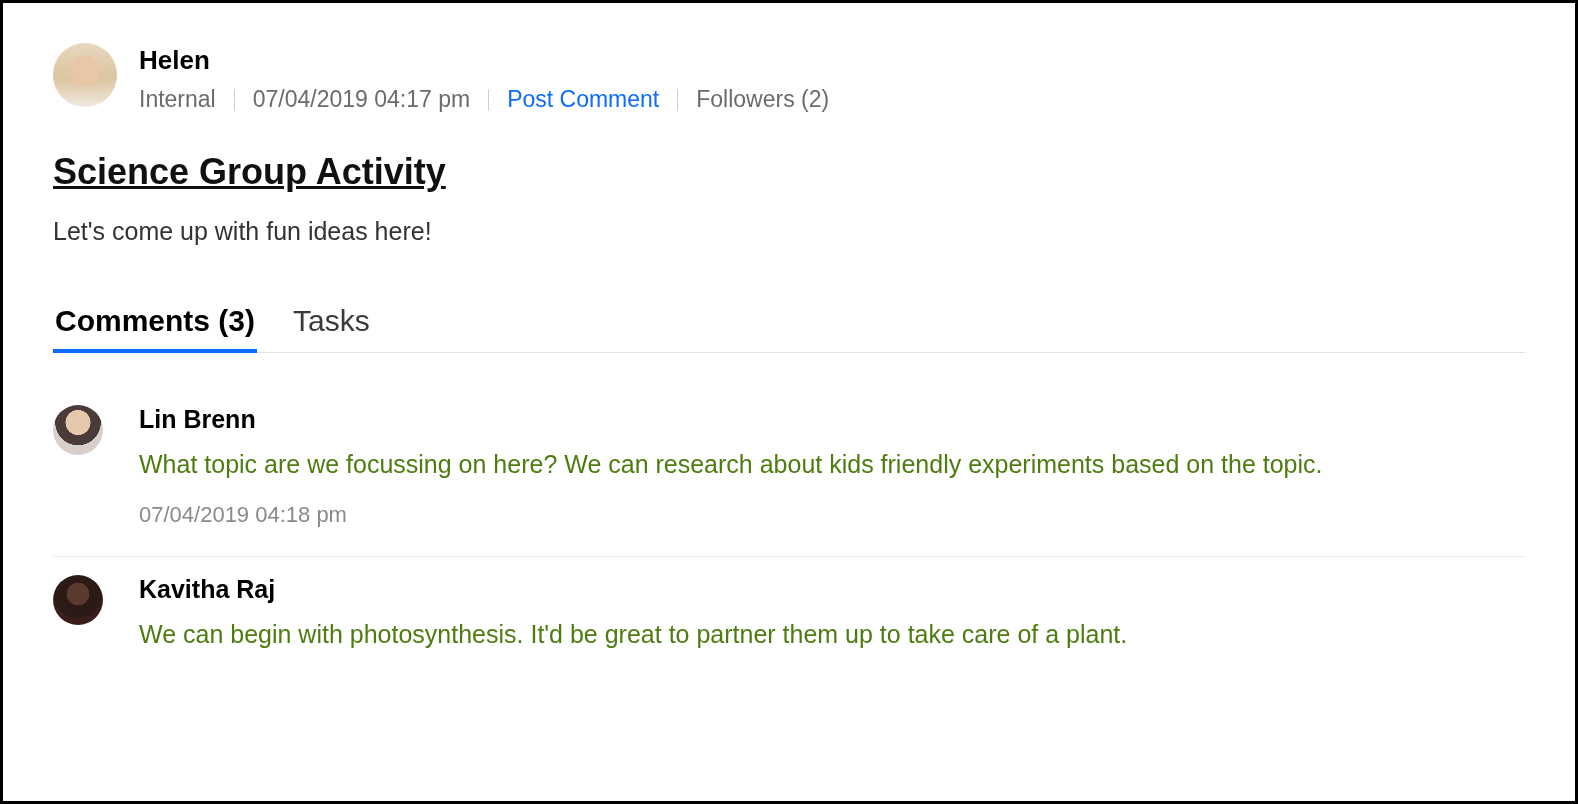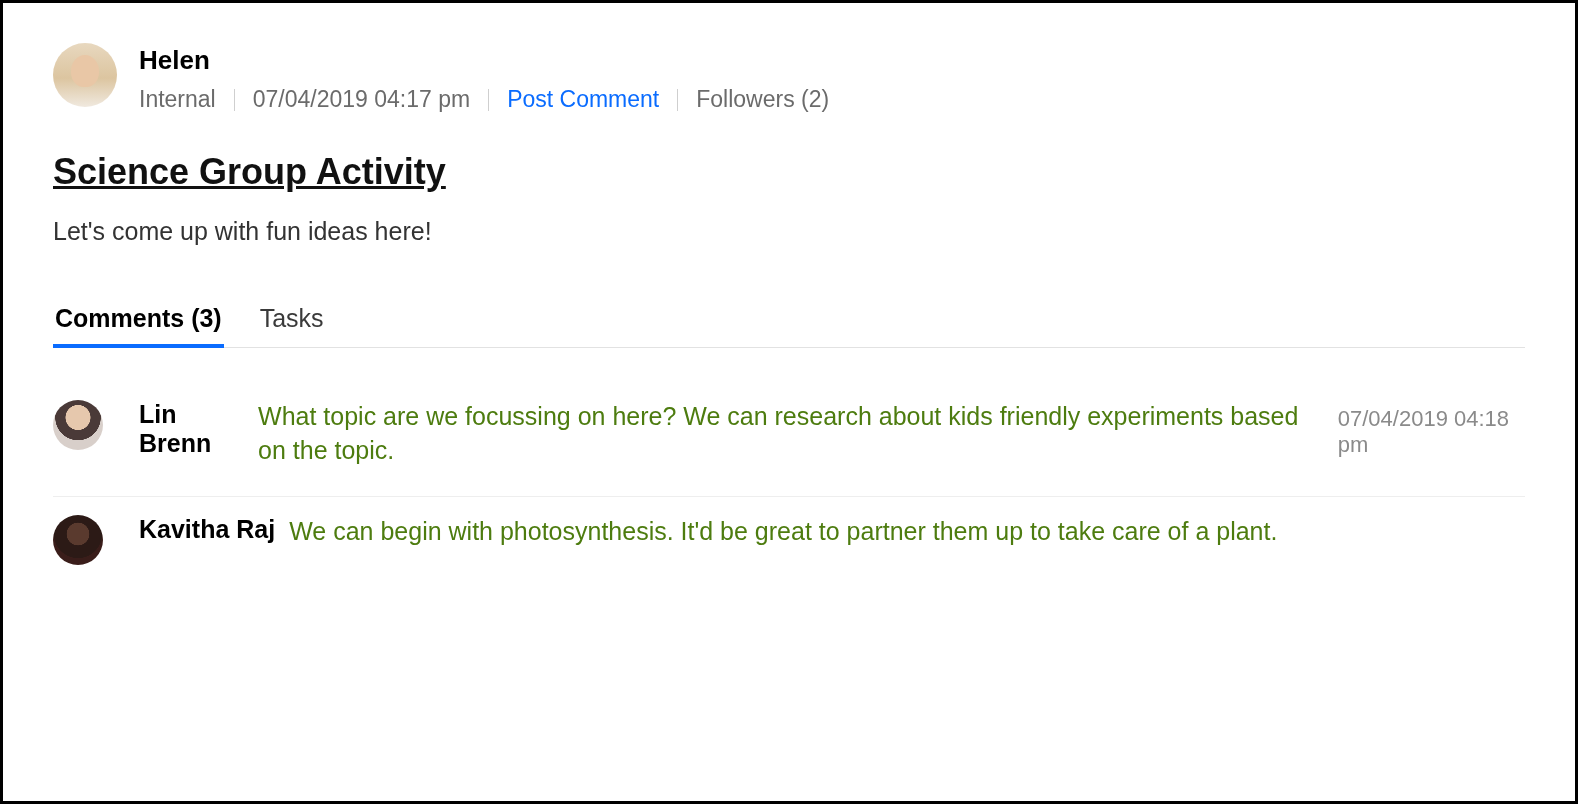--- a/index.html
+++ b/index.html
@@ -92,21 +92,21 @@
       color: #333;
       margin-bottom: 52px;
     }
     .tabs {
       display: flex;
       gap: 34px;
       border-bottom: 1px solid #e2e2e2;
       margin-bottom: 34px;
     }
     .tab {
-      font-size: 25px;
+      font-size: 30px;
       color: #3a3a3a;
       padding: 6px 2px 14px 2px;
       cursor: pointer;
       position: relative;
     }
     .tab.active {
       font-weight: 700;
       color: #000;
     }
     .tab.active::after {
@@ -119,21 +119,21 @@
     .comment {
       display: flex;
       gap: 36px;
       padding: 18px 0 28px 0;
       border-bottom: 1px solid #eee;
     }
     .comment:last-child { border-bottom: none; }
     .comment-content {
       flex: 1;
       display: flex;
-      flex-direction: row;
+      flex-direction: column;
       gap: 14px;
     }
     .comment-author {
       font-size: 25px;
       font-weight: 700;
       color: #000;
     }
     .comment-text {
       font-size: 25px;
       color: #4d7c0f;

